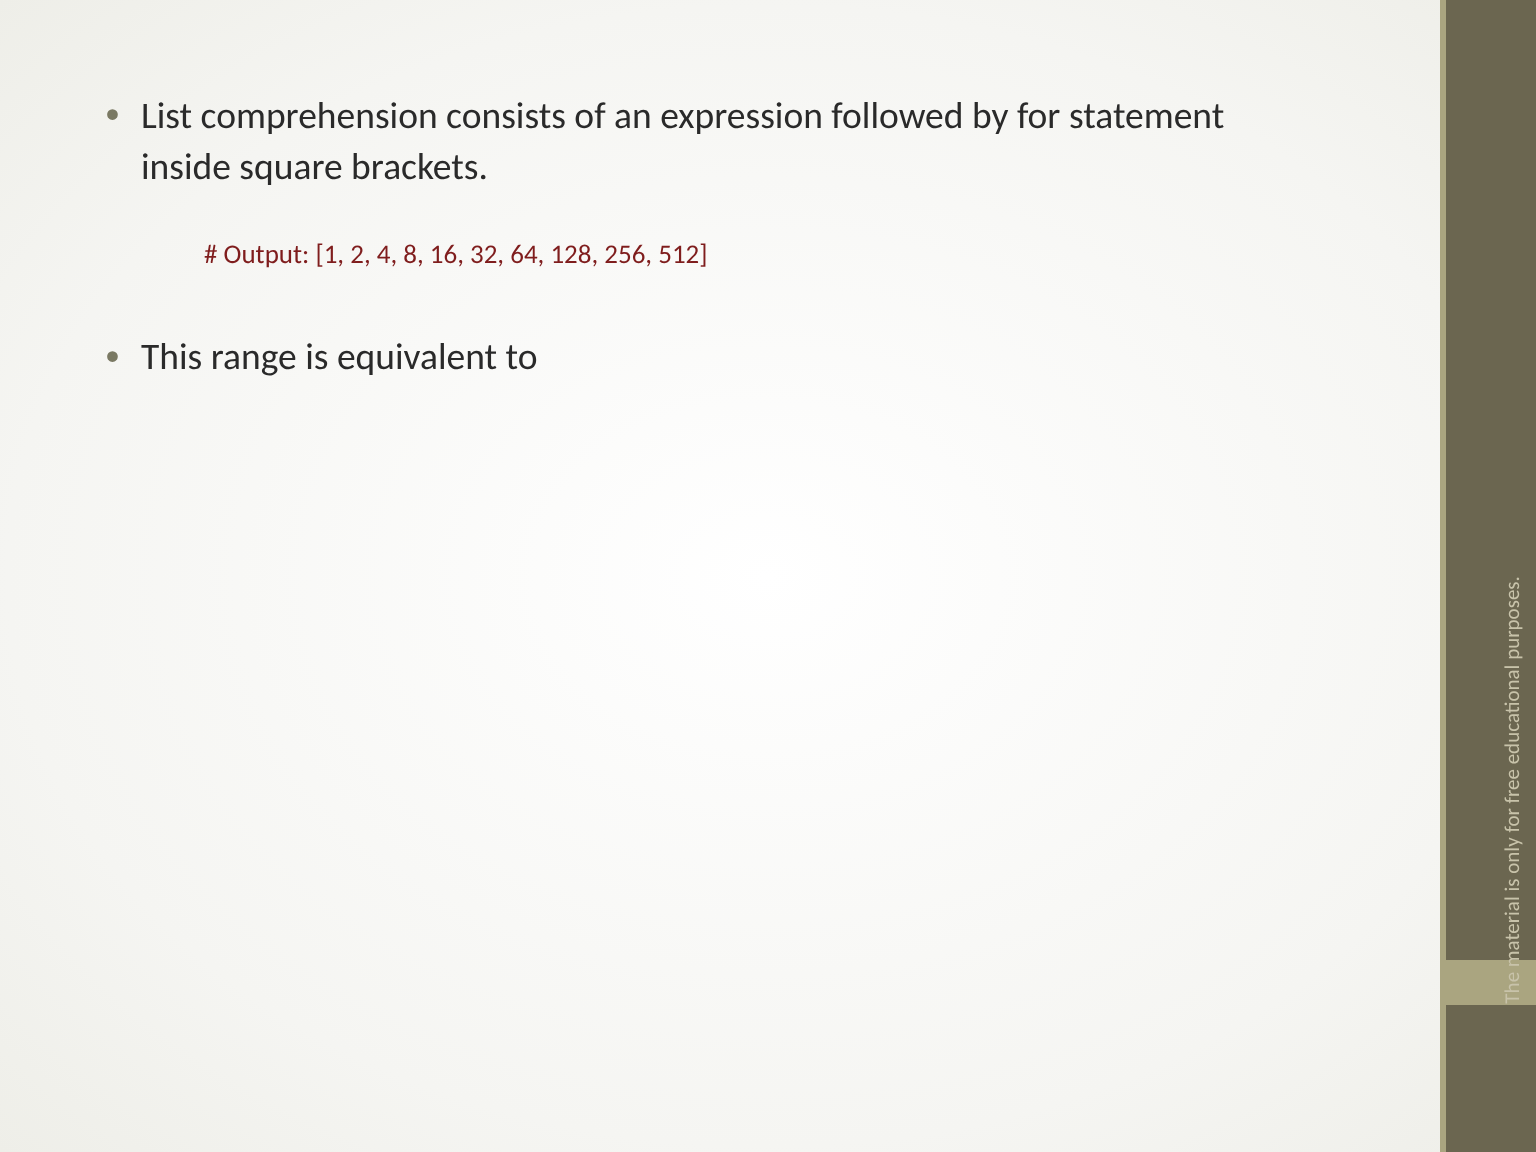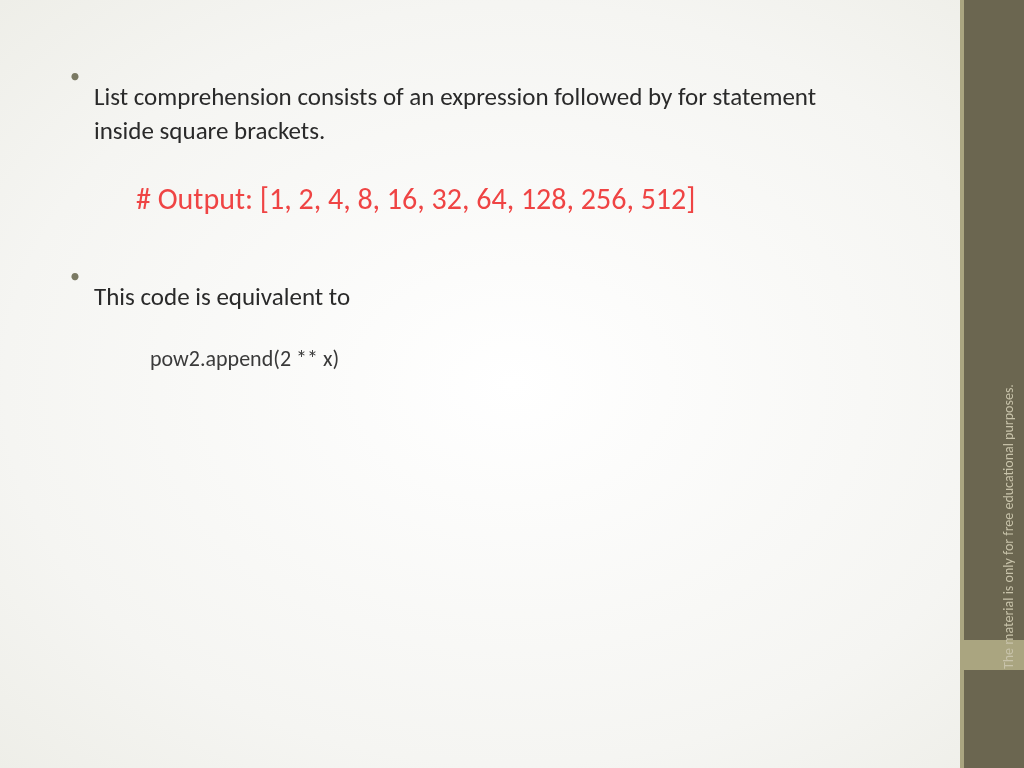--- a/index.html
+++ b/index.html
@@ -35,34 +35,33 @@
       color: #7a7963;
       font-size: 20px;
       margin-right: 14px;
       margin-top: 6px;
       line-height: 1;
     }
     .bullet-text {
       font-size: 25px;
       color: #2a2a2a;
       line-height: 1.35;
-      margin-top: 20px;
     }
     .code-block {
       margin-left: 66px;
       margin-bottom: 38px;
     }
     .code-line {
       font-size: 22px;
       color: #3a3a3a;
       line-height: 1.55;
     }
     .code-comment {
-      font-size: 30px;
-      color: #ef4444;
+      font-size: 18px;
+      color: #7f1d1d;
       line-height: 1.55;
     }
     .code-indent {
       margin-left: 14px;
     }
     .sidebar {
       position: absolute;
       right: 0;
       top: 0;
       width: 60px;
@@ -108,24 +107,23 @@
     <span class="bullet">•</span>
     <span class="bullet-text">List comprehension consists of an expression followed by for statement inside square brackets.</span>
   </div>
 
   <div class="code-block">
     <div class="code-comment"># Output: [1, 2, 4, 8, 16, 32, 64, 128, 256, 512]</div>
   </div>
 
   <div class="bullet-item">
     <span class="bullet">•</span>
-    <span class="bullet-text">This code is equivalent to</span>
+    <span class="bullet-text">This range is equivalent to</span>
   </div>
 
   <div class="code-block">
-    <div class="code-line code-indent">pow2.append(2 ** x)</div>
   </div>
 </div>
 
 <div class="sidebar-accent"></div>
 <div class="sidebar"></div>
 <div class="sidebar-tab"></div>
 <div class="sidebar-text">The material is only for free educational purposes.</div>
 
 </body></html>

